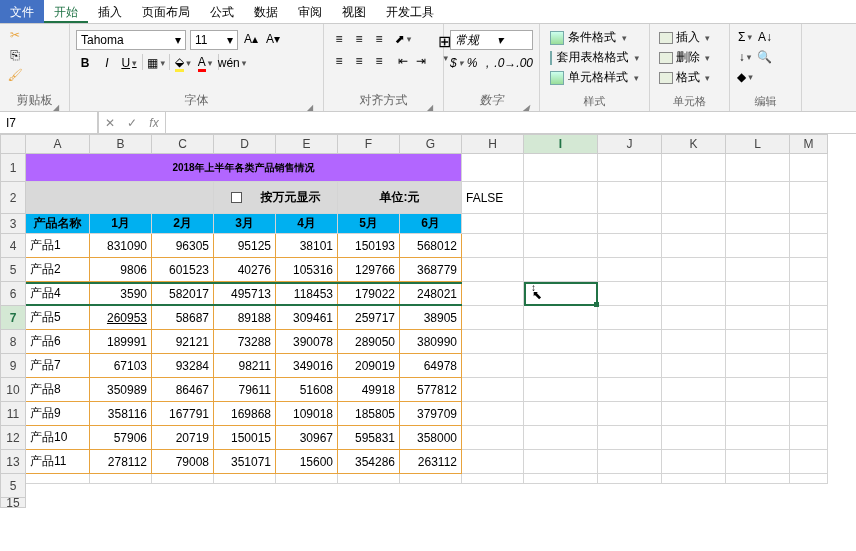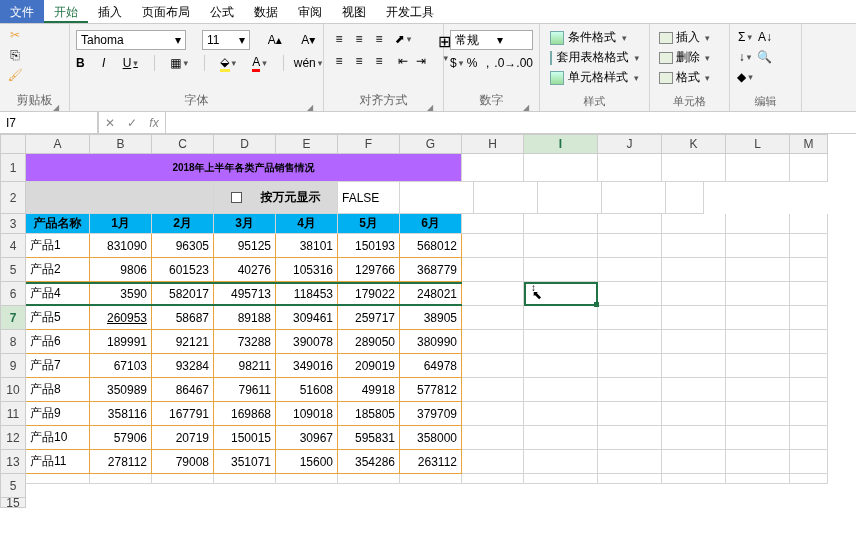--- a/index.html
+++ b/index.html
@@ -18,21 +18,21 @@
 .big-btn { display: flex; flex-direction: column; align-items: center; gap: 2px; padding: 2px; cursor: pointer; }
 .clip-icon { width: 26px; height: 32px; border: 1px solid #bcbcbc; border-radius: 3px 3px 0 0; background: linear-gradient(#fff,#eee); position: relative; }
 .clip-icon::before { content:""; position:absolute; top:-4px; left:7px; width:10px; height:6px; border:1px solid #888; border-radius:3px 3px 0 0; background:#999; }
 .dropdown-arrow::after { content:"▾"; font-size:9px; margin-left:2px; color:#555; }
 
 .small-col { display: flex; flex-direction: column; gap: 2px; }
 .small-btn { width: 18px; height: 18px; display: flex; align-items: center; justify-content: center; cursor: pointer; }
 .scissors { color:#e8a33d; }
 .brush { color:#e8a33d; }
 
-.font-row { display: flex; gap: 16px; align-items: center; }
+.font-row { display: flex; gap: 4px; }
 .font-select { background:#fff; border:1px solid #aaa; height:20px; padding:0 4px; display:flex; align-items:center; gap:6px; min-width:110px; }
 .size-select { background:#fff; border:1px solid #aaa; height:20px; padding:0 4px; display:flex; align-items:center; gap:6px; min-width:48px; }
 .sq { width:18px; height:18px; display:flex; align-items:center; justify-content:center; cursor:pointer; }
 
 .align-grid { display:grid; grid-template-columns:repeat(3,18px); gap:2px; }
 
 .num-fmt { background:#fff; border:1px solid #aaa; height:20px; padding:0 4px; display:flex; align-items:center; gap:18px; }
 
 .styles-col { display:flex; flex-direction:column; gap:1px; }
 .styles-btn { display:flex; align-items:center; gap:4px; padding:1px 4px; cursor:pointer; white-space:nowrap; }
@@ -164,21 +164,21 @@
         <div style="display:flex;">
           <div class="sq">⇤</div>
           <div class="sq">⇥</div>
         </div>
       </div>
       <div class="big-btn dropdown-arrow" style="font-size:16px;">⊞</div>
     </div>
     <div class="ribbon-group-label" style="position:relative;"><span>对齐方式</span><span class="corner-expand"></span></div>
   </div>
 
-  <div class="ribbon-group" style="width:96px;">
+  <div class="ribbon-group" style="width:96px;font-style:italic;">
     <div style="display:flex; flex-direction:column; gap:4px; flex:1; padding-top:4px;">
       <div class="num-fmt">
           <span>常规</span>
           <span>▾</span>
         </div>
       <div style="display:flex; gap:2px;">
         <div class="sq dropdown-arrow">$</div>
         <div class="sq">%</div>
         <div class="sq">,</div>
         <div class="sq">.0→</div>
@@ -297,20 +297,21 @@
           <div class="cell " style="width: 38px;"></div>
         </div>
         <div class="row" style="height: 32px;">
           <div class="cell hdr-gray" style="width: 188px;"></div>
           <div class="cell hdr-gray" style="width: 124px;">
             <span class="checkbox-ctl">
               <span class="chk"></span>
               <span>按万元显示</span>
             </span>
           </div>
+          <div class="cell hdr-gray" style="width: 124px;">单位:元</div>
           <div class="cell " style="width: 62px;">FALSE</div>
           <div class="cell " style="width: 74px;"></div>
           <div class="cell " style="width: 64px;"></div>
           <div class="cell " style="width: 64px;"></div>
           <div class="cell " style="width: 64px;"></div>
           <div class="cell " style="width: 38px;"></div>
         </div>
         <div class="row" style="height: 20px;">
           <div class="cell hdr-cyan" style="width: 64px;">产品名称</div>
           <div class="cell hdr-cyan" style="width: 62px;">1月</div>

